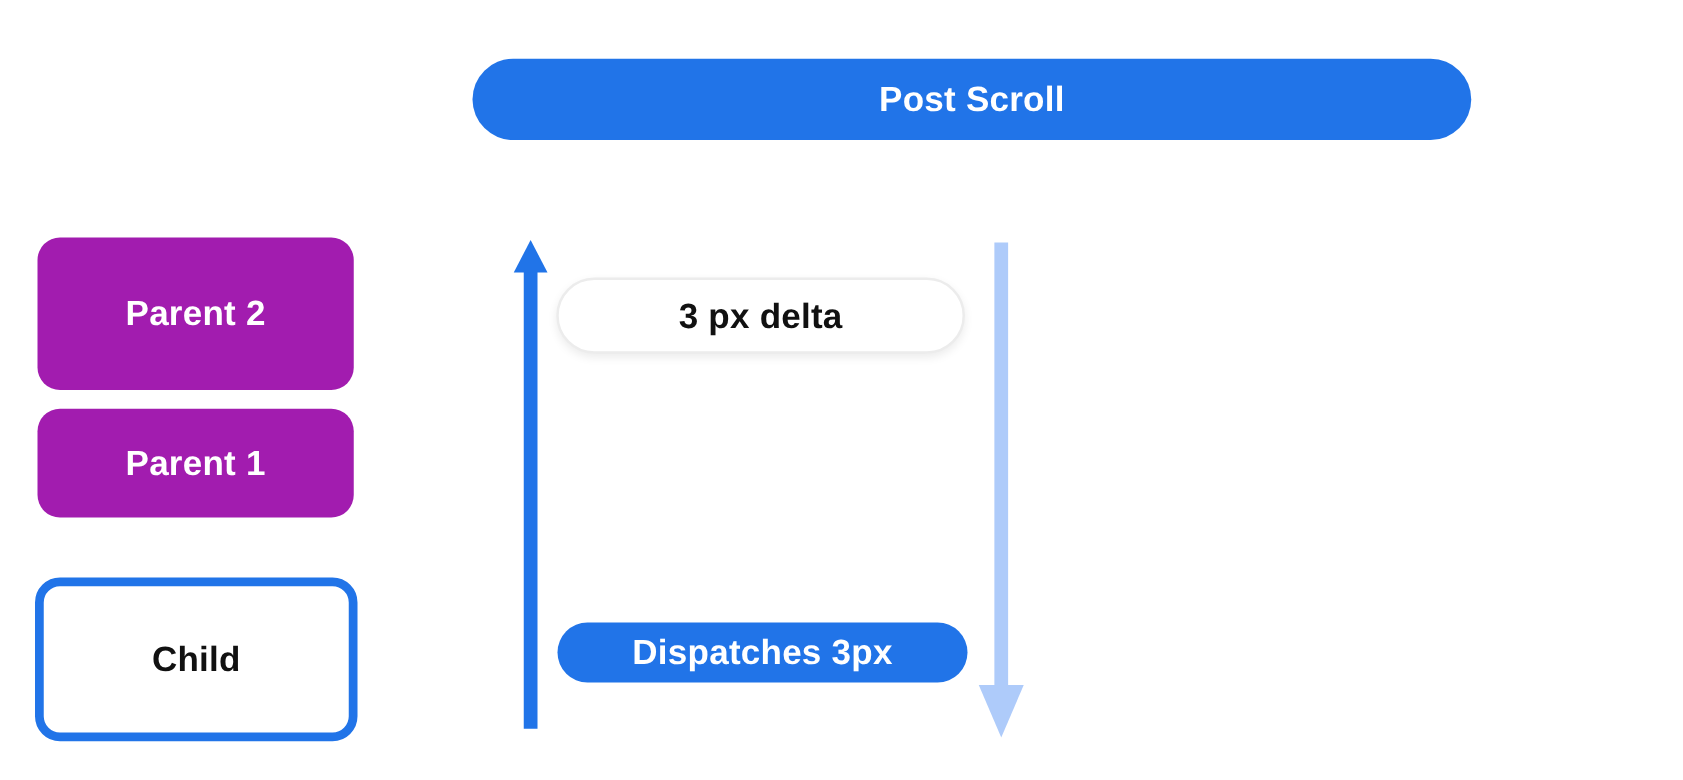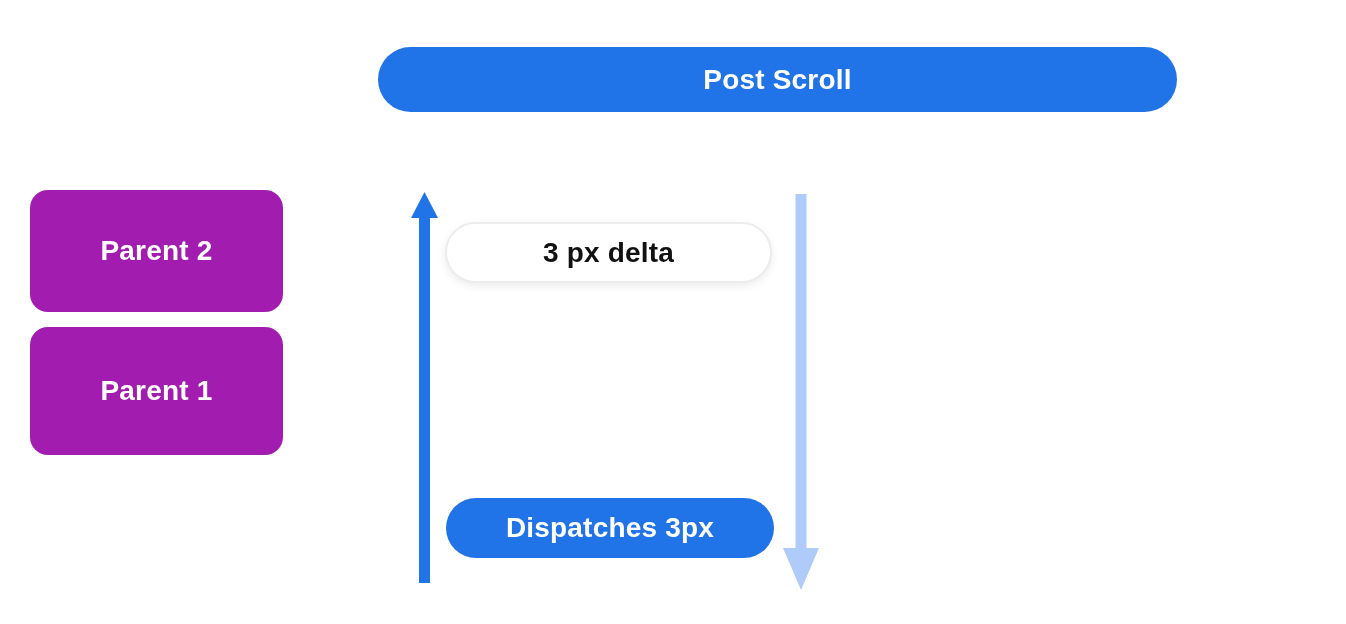--- a/index.html
+++ b/index.html
@@ -35,21 +35,21 @@
   }
   .box-filled {
     left: 30px;
     width: 253px;
     background: #a21caf;
     border-radius: 18px;
     color: #ffffff;
     font-weight: 700;
   }
   .box-parent2 { top: 190px; height: 122px; }
-  .box-parent1 { top: 327px; height: 128px; }
+  .box-parent1 { top: 327px; height: 87px; }
   .box-outlined {
     left: 28px; top: 462px;
     width: 258px; height: 131px;
     background: #ffffff;
     border: 7px solid #2174e8;
     border-radius: 20px;
     color: #111111;
     font-weight: 600;
   }
   .delta-pill {
@@ -58,21 +58,21 @@
     background: #ffffff;
     border: 2px solid #ececec;
     border-radius: 31px;
     color: #111111;
     font-weight: 600;
     box-shadow: 0 3px 8px rgba(0,0,0,0.08);
     text-align: center;
   }
   .dispatch-pill {
     left: 446px; top: 498px;
-    width: 328px; height: 60px;
+    width: 328px; height: 48px;
     background: #2174e8;
     border-radius: 30px;
     color: #ffffff;
     font-weight: 700;
   }
   .arrow-svg {
     position: absolute;
     display: block;
   }
   .up-arrow { left: 408px; top: 188px; }
@@ -86,20 +86,23 @@
   <div class="pill post-scroll">
     <span>Post Scroll</span>
   </div>
 
   <div class="box box-filled box-parent2">
     <span>Parent 2</span>
   </div>
   <div class="box box-filled box-parent1">
     <span>Parent 1</span>
   </div>
+  <div class="box box-outlined">
+    <span>Child</span>
+  </div>
 
   <svg class="arrow-svg up-arrow" width="34" height="400" viewBox="0 0 34 400" aria-hidden="true">
     <line x1="16.5" y1="24" x2="16.5" y2="395" stroke="#2174e8" stroke-width="11"></line>
     <polygon points="16.5,4 3,30 30,30" fill="#2174e8"></polygon>
   </svg>
 
   <svg class="arrow-svg down-arrow" width="40" height="404" viewBox="0 0 40 404" aria-hidden="true">
     <line x1="20" y1="4" x2="20" y2="362" stroke="#aecbfa" stroke-width="11"></line>
     <polygon points="2,358 38,358 20,400" fill="#aecbfa"></polygon>
   </svg>

